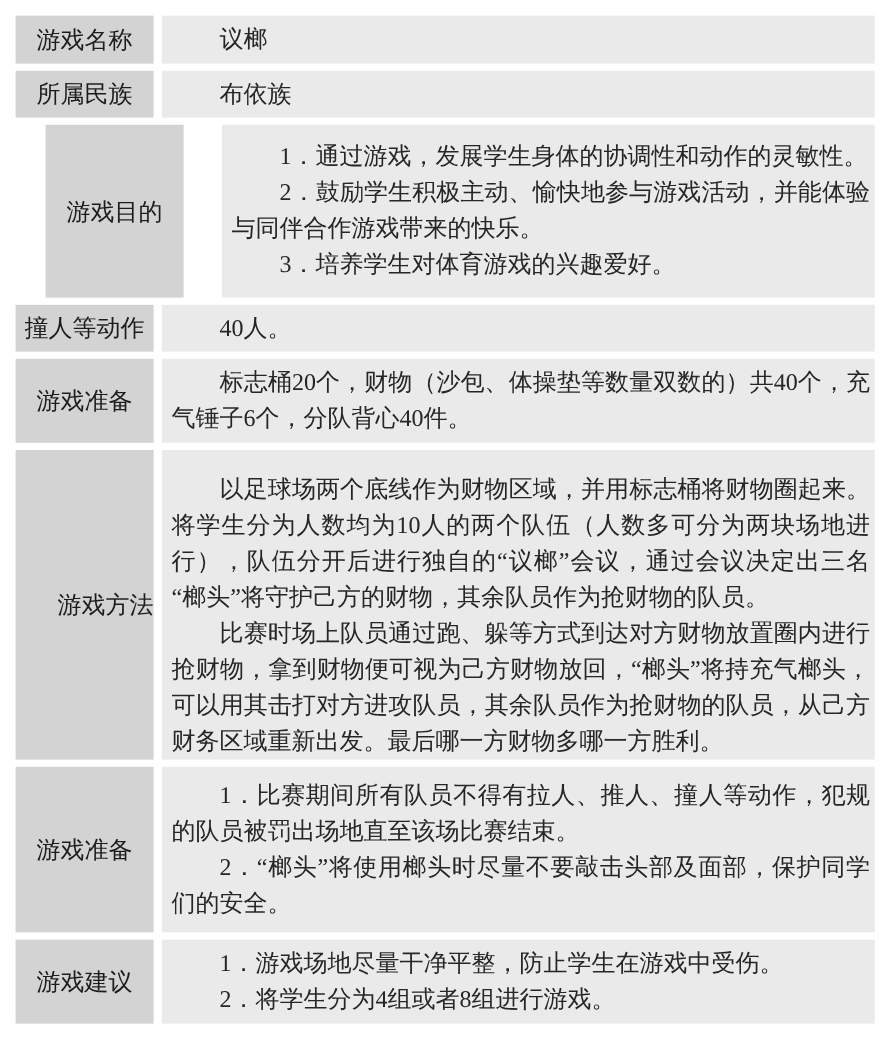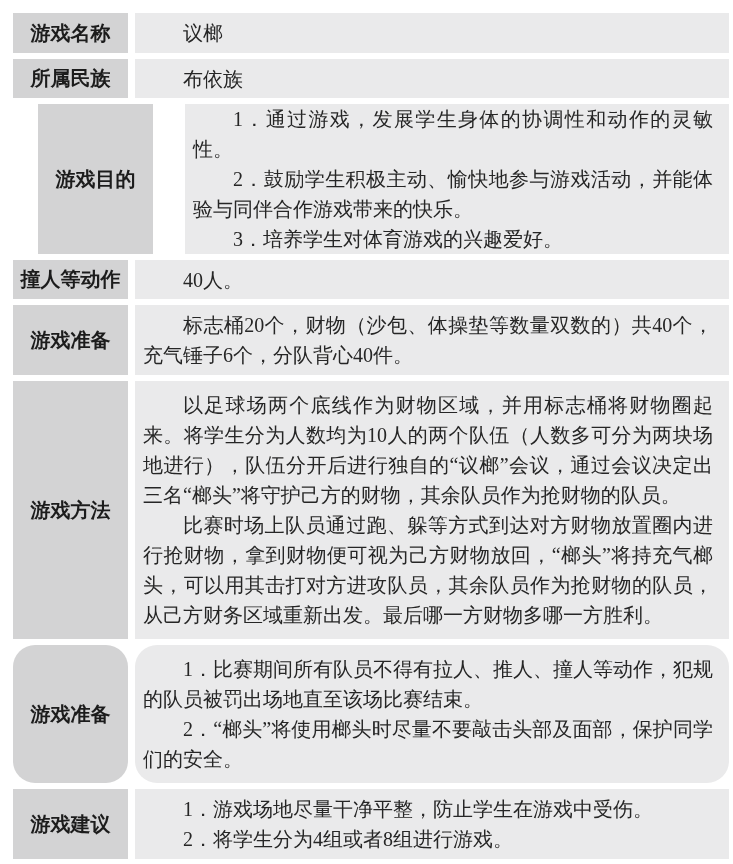--- a/index.html
+++ b/index.html
@@ -22,48 +22,48 @@
     gap: 7px;            
     margin-bottom: 6px;  
   }
   .label-cell {
     flex: 0 0 115px;
     background: #d3d3d4;
     display: flex;
     align-items: center;
     justify-content: center;
     font-family: "Liberation Sans", sans-serif;
-    font-weight: bold;
+    font-weight: normal;
     font-size: 20px;
     color: #1c1c1c;
     letter-spacing: 0px;
   }
   .content-cell {
     flex: 1 1 auto;
     background: #eaeaeb;
     display: flex;
     flex-direction: column;
     justify-content: center;
-    padding: 0 16px 0 8px;
+    padding: 0 4px 0 8px;
     font-size: 20px;
     line-height: 30px;
   }
   .content-cell p {
     margin: 0;
     text-indent: 2em;
     text-align: justify;
   }
   
   .r1 .label-cell, .r1 .content-cell { min-height: 40px; }
   .r2 .label-cell, .r2 .content-cell { min-height: 39px; }
   .r3 .label-cell, .r3 .content-cell { min-height: 144px; margin-left: 25px; }
   .r4 .label-cell, .r4 .content-cell { min-height: 39px; }
   .r5 .label-cell, .r5 .content-cell { min-height: 70px; }
-  .r6 .label-cell, .r6 .content-cell { min-height: 258px; }
-  .r7 .label-cell, .r7 .content-cell { min-height: 138px; border-radius: 22px; }
+  .r6 .label-cell, .r6 .content-cell { min-height: 258px; justify-content: flex-end; }
+  .r7 .label-cell, .r7 .content-cell { min-height: 138px; }
   .r8 .label-cell, .r8 .content-cell { min-height: 70px; }
 </style>
 </head>
 <body>
 
 <div class="sheet">
 
   <div class="row r1">
     <div class="label-cell">游戏名称</div>
     <div class="content-cell">

